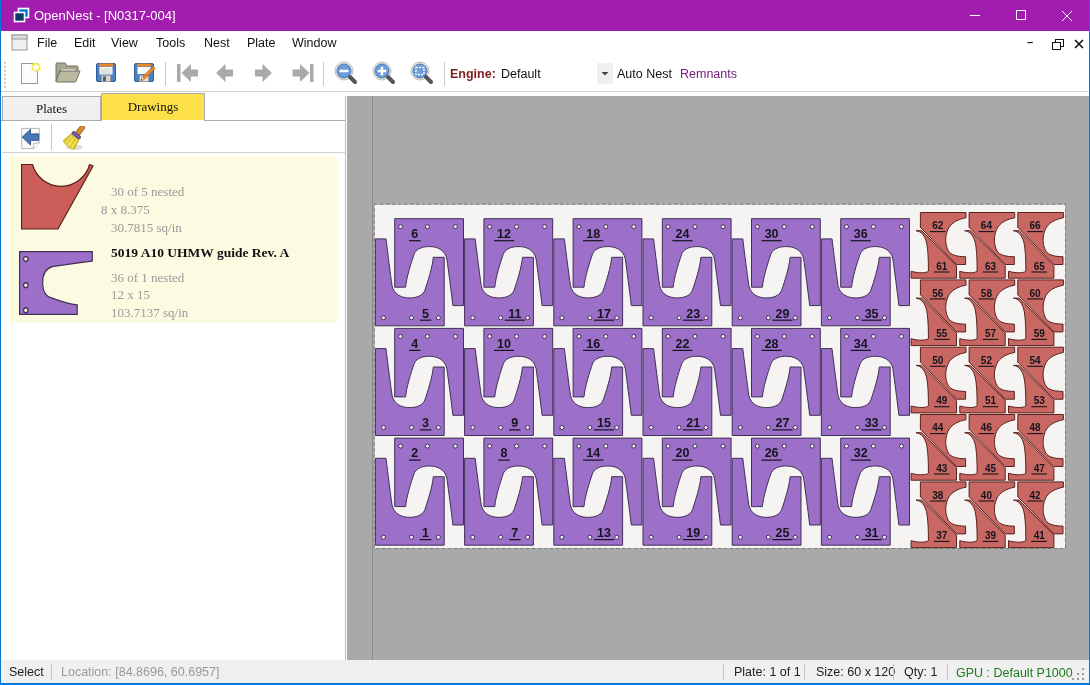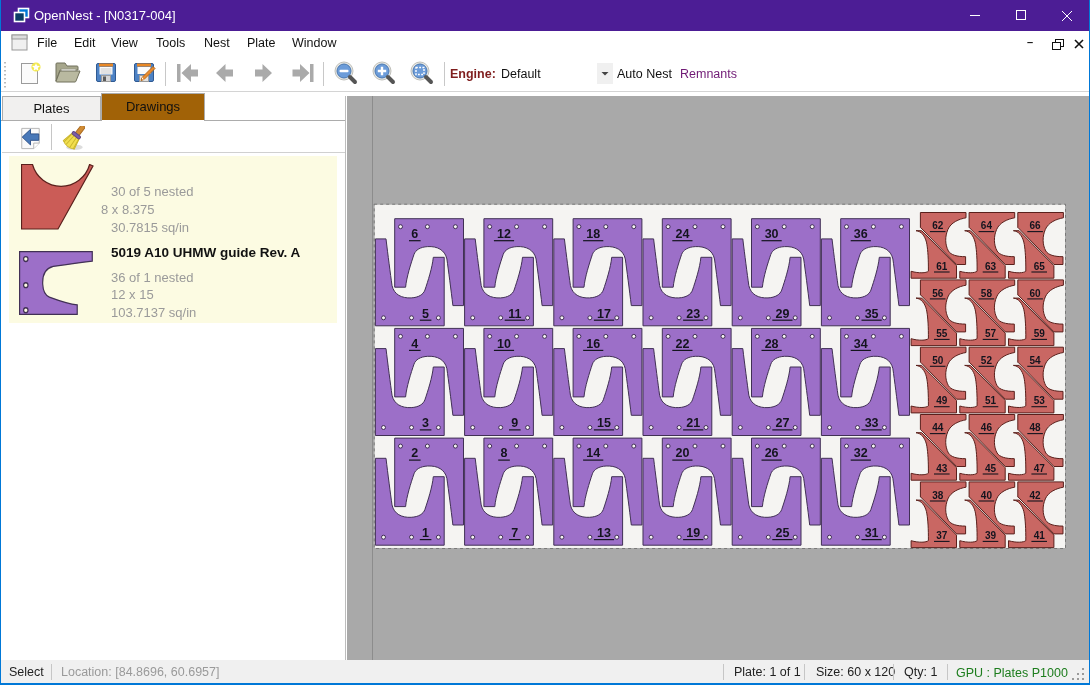--- a/index.html
+++ b/index.html
@@ -1,23 +1,23 @@
 <!DOCTYPE html>
 <html><head><meta charset="utf-8"><style>
 * { margin:0; padding:0; box-sizing:border-box; }
 body { font-family:"Liberation Sans", sans-serif; width:1090px; height:685px; overflow:hidden; position:relative; background:#fff; }
 .abs { position:absolute; }
-#titlebar { left:0; top:0; width:1090px; height:31px; background:#4c1d95; color:#fff; }
+#titlebar { left:0; top:0; width:1090px; height:31px; background:#a21caf; color:#fff; }
 #titlebar .t { position:absolute; left:34px; top:8px; font-size:13px; }
 .capbtn { position:absolute; top:0; width:46px; height:31px; color:#fff; text-align:center; }
 #menubar { left:1px; top:31px; width:1088px; height:25px; background:#fff; font-size:12.5px; color:#111; }
 .mi { position:absolute; top:5px; }
 #toolbar { left:1px; top:56px; width:1088px; height:36px; background:#fff; border-bottom:1px solid #d4d4d4; }
 .tsep { position:absolute; top:6px; height:24px; width:1px; background:#c8c8c8; }
-#leftpanel { left:1px; top:92px; width:346px; height:568px; background:#fff; }
+#leftpanel { left:1px; top:92px; width:346px; height:568px; background:#fff;font-family:Liberation Serif, serif; }
 .tab { position:absolute; font-size:13px; color:#111; text-align:center; border:1px solid #acacac; }
 #panelbar { position:absolute; left:1px; top:29px; width:343px; height:32px; background:#fff; border-bottom:1px solid #d0d0d0; }
 .yellow { position:absolute; left:8px; top:64px; width:328px; height:167px; background:#fcfbe2; }
 .ltitle { position:absolute; font-size:13.5px; font-weight:bold; color:#111; }
 .lgray { position:absolute; font-size:13px; color:#9a9a9a; }
 #statusbar { left:0; top:660px; width:1090px; height:25px; background:#f0f0f0; border-bottom:2px solid #0078d7; font-size:12.5px; color:#222; }
 .ssep { position:absolute; top:4px; height:16px; width:1px; background:#c6c6c6; }
 .st { position:absolute; top:5px; }
 #winborder { left:0; top:0; width:1090px; height:685px; border-left:1px solid #0078d7; border-right:1px solid #0078d7; pointer-events:none; }
 .pn { font:bold 12.5px "Liberation Sans",sans-serif; fill:#14141e; text-anchor:middle; }
@@ -134,21 +134,21 @@
  <div class="abs" style="left:449px;top:11px;font-size:12.5px;font-weight:bold;color:#7f1d1d">Engine:</div>
  <div class="abs" style="left:500px;top:11px;font-size:12.5px;color:#111">Default</div>
  <div class="abs" style="left:596px;top:7px;width:16px;height:21px;background:#f0f0f0"><svg width="16" height="21">
         <path d="M4.5 9 L8 12.5 L11.5 9 Z" fill="#444"></path>
       </svg></div>
  <div class="abs" style="left:616px;top:11px;font-size:12.5px;color:#111">Auto Nest</div>
  <div class="abs" style="left:679px;top:11px;font-size:12.5px;color:#701a75">Remnants</div>
 </div>
 <div class="abs" id="leftpanel">
  <div class="tab" style="left:1px;top:4px;width:99px;height:24px;line-height:23px;background:#f1f0ef;border-bottom:none">Plates</div>
- <div class="tab" style="left:100px;top:1px;width:104px;height:28px;line-height:26px;background:#a16207;border-bottom:none;z-index:2">Drawings</div>
+ <div class="tab" style="left:100px;top:1px;width:104px;height:28px;line-height:26px;background:#fde047;border-bottom:none;z-index:2">Drawings</div>
  <div class="abs" style="left:0px;top:28px;width:344px;height:1px;background:#acacac"></div>
  <div class="abs" style="left:101px;top:28px;width:102px;height:1px;background:#fff;z-index:3"></div>
  <div class="abs" style="left:344px;top:4px;width:1px;height:564px;background:#bdbdbd"></div>
  <div id="panelbar">
   <svg class="abs" style="left:17px;top:6px" width="23" height="23" viewBox="0 0 24 25">
         <path d="M2.5 1.5 H21.5 V17.5 L15.5 23.5 H2.5 Z" fill="#fafafa" stroke="#b0b0b0"></path>
         <path d="M21.5 17.5 H15.5 V23.5" fill="#fff" stroke="#b0b0b0"></path>
         <path d="M21 7.5 H12 V2.5 L3 11 L12 19.5 V14.5 H21 Z" fill="#4878b8" stroke="#2b4f86"></path>
       </svg>
   <div class="abs" style="left:49px;top:3px;width:1px;height:26px;background:#c6c6c6"></div>
@@ -396,21 +396,21 @@
  <div class="st" style="left:9px">Select</div>
  <div class="ssep" style="left:51px"></div>
  <div class="st" style="left:61px;color:#9a9a9a">Location: [84.8696, 60.6957]</div>
  <div class="ssep" style="left:723px"></div>
  <div class="st" style="left:734px">Plate: 1 of 1</div>
  <div class="ssep" style="left:804px"></div>
  <div class="st" style="left:816px">Size: 60 x 120</div>
  <div class="ssep" style="left:893px"></div>
  <div class="st" style="left:904px">Qty: 1</div>
  <div class="ssep" style="left:947px"></div>
- <div class="st" style="left:956px;color:#1d7d1d;font-size:12.5px;top:6px">GPU : Plates P1000</div>
+ <div class="st" style="left:956px;color:#1d7d1d;font-size:12.5px;top:6px">GPU : Default P1000</div>
  <svg class="abs" style="left:1072px;top:8px" width="14" height="14">
       <g fill="#9a9a9a">
         <rect x="10" y="0" width="2" height="2"></rect>
         <rect x="10" y="5" width="2" height="2"></rect>
         <rect x="10" y="10" width="2" height="2"></rect>
         <rect x="5" y="5" width="2" height="2"></rect>
         <rect x="5" y="10" width="2" height="2"></rect>
         <rect x="0" y="10" width="2" height="2"></rect>
       </g>
     </svg>

